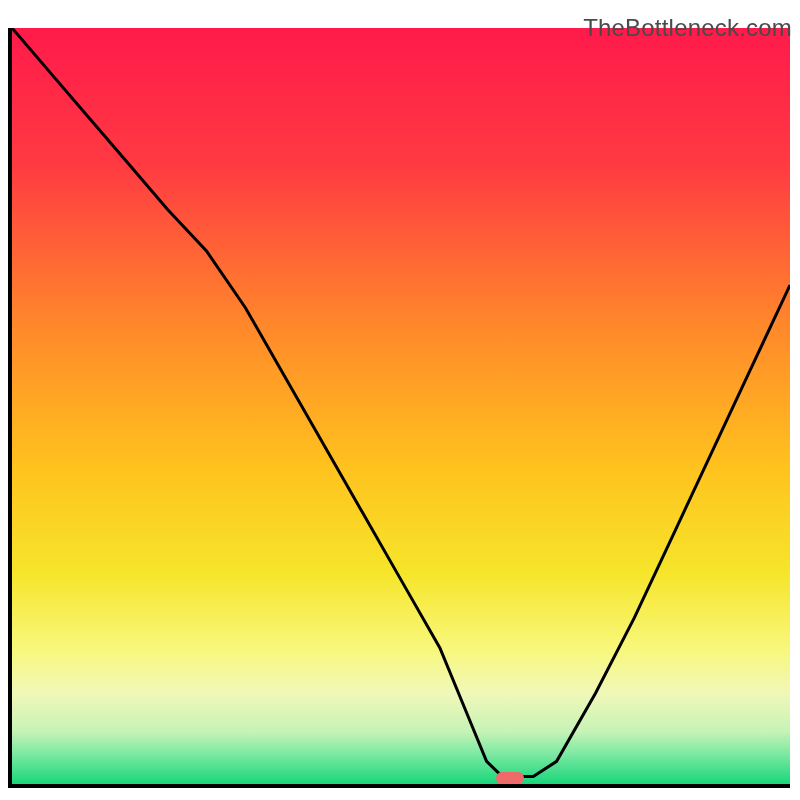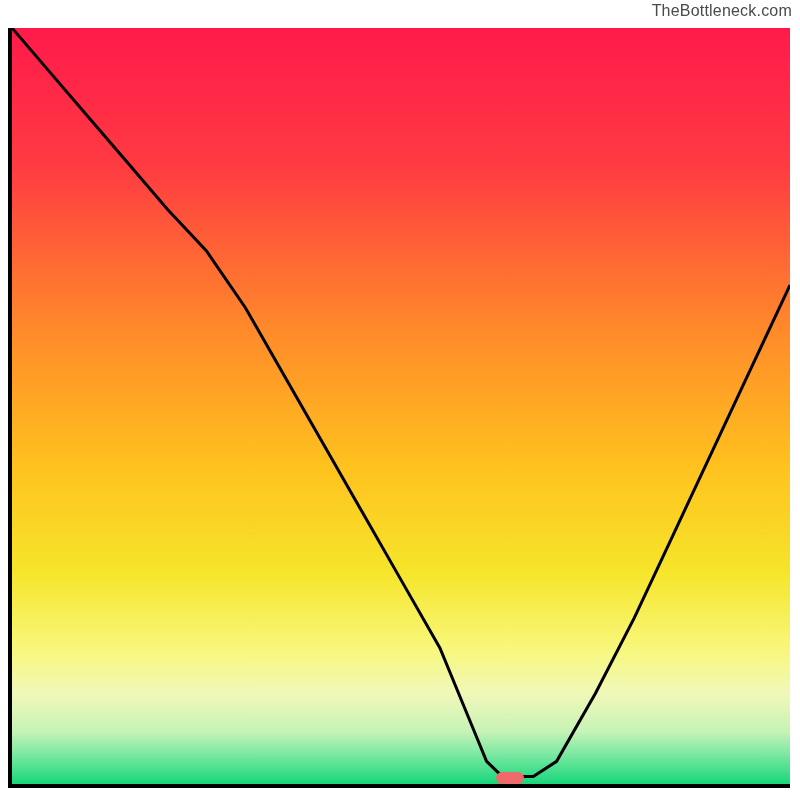--- a/index.html
+++ b/index.html
@@ -11,24 +11,24 @@
     font-family: Arial, Helvetica, sans-serif;
     overflow: hidden;
   }
   .stage {
     position: relative;
     width: 800px;
     height: 800px;
   }
   .watermark {
     position: absolute;
-    top: 2px;
+    top: 14px;
     right: 8px;
     color: #4a4a4a;
-    font-size: 16px;
+    font-size: 24px;
     letter-spacing: 0.2px;
     z-index: 20;
     user-select: none;
   }
   .plot {
     position: absolute;
     left: 8px;
     top: 28px;
     width: 782px;
     height: 760px;

